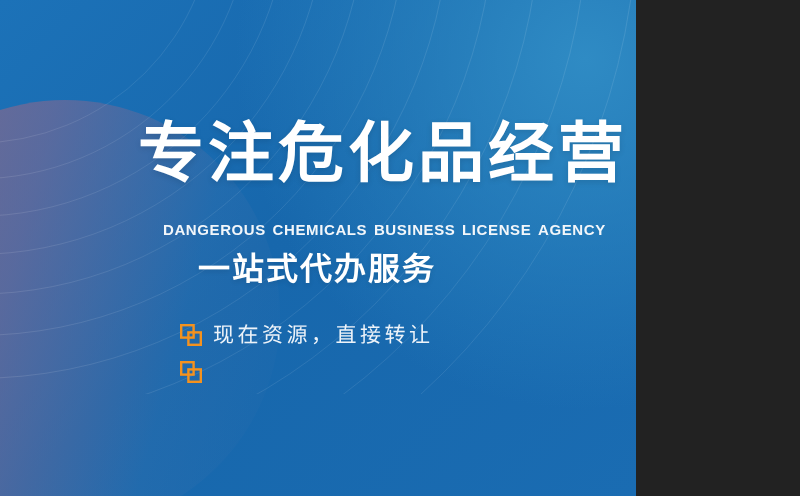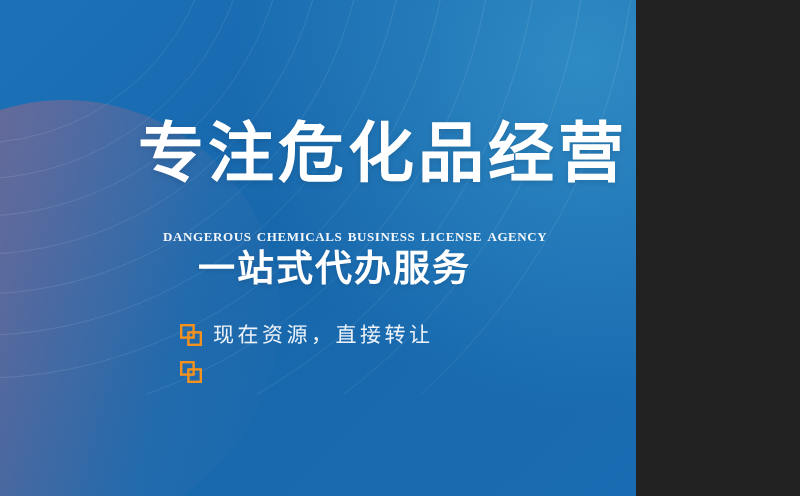--- a/index.html
+++ b/index.html
@@ -89,37 +89,37 @@
     font-weight: 700;
     color: #ffffff;
     letter-spacing: 4px;
     white-space: nowrap;
     text-shadow: 0 2px 6px rgba(0,0,0,0.12);
   }
 
   .title-en {
     position: absolute;
     left: 163px;
-    top: 223px;
-    font-family: Liberation Serif, serif;
-    font-size: 19px;
+    top: 216px;
+    font-family: Liberation Sans, sans-serif;
+    font-size: 22px;
     line-height: 24px;
     font-weight: 700;
     font-variant: small-caps;
     text-transform: lowercase;
     color: #f2f6fa;
     letter-spacing: 0.6px;
     white-space: nowrap;
   }
 
   .title-sub {
     position: absolute;
     left: 198px;
     top: 244px;
-    font-size: 37px;
+    font-size: 32px;
     line-height: 50px;
     font-weight: 700;
     color: #ffffff;
     letter-spacing: 2px;
     white-space: nowrap;
     text-shadow: 0 2px 5px rgba(0,0,0,0.10);
   }
 
   .bullets {
     position: absolute;

